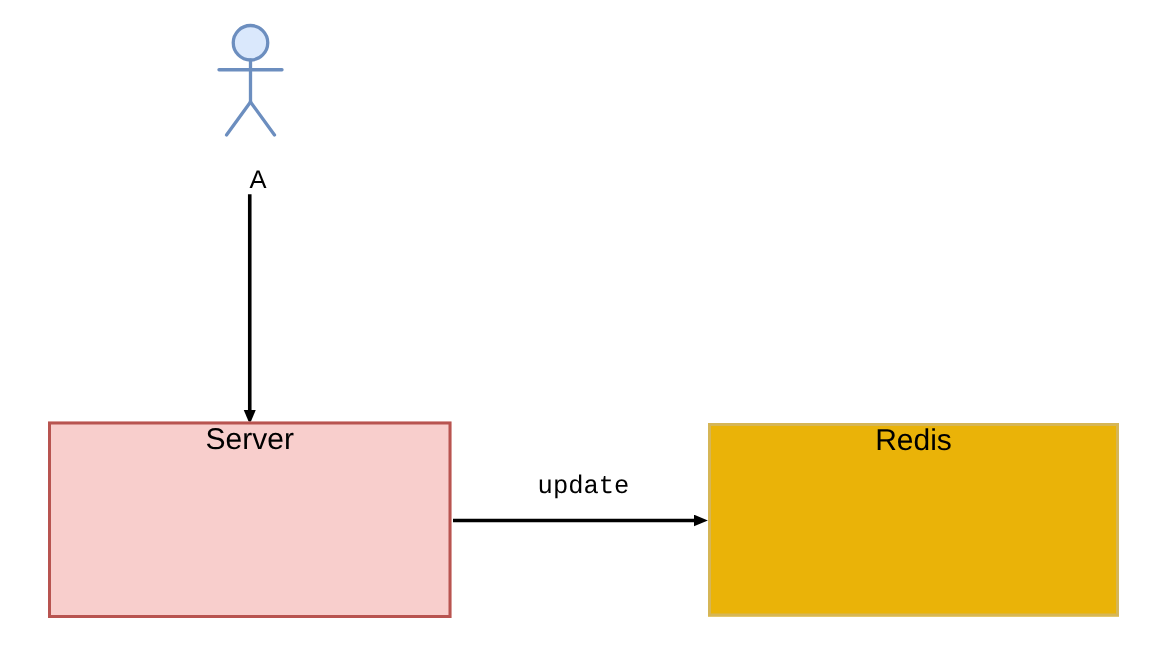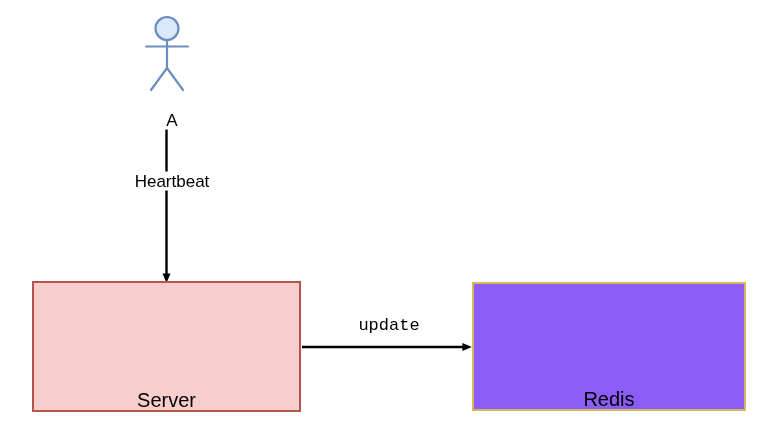--- a/index.html
+++ b/index.html
@@ -23,21 +23,21 @@
     position: absolute;
     top: 0;
     left: 0;
     width: 770px;
     height: 444px;
   }
   .node-box {
     position: absolute;
     box-sizing: border-box;
     display: flex;
-    align-items: flex-end;
+    align-items: flex-start;
     justify-content: center;
     border-style: solid;
     border-width: 2px;
   }
   .node-label {
     font-family: "Liberation Sans", sans-serif;
     font-size: 20px;
     color: #000000;
     line-height: 1;
     white-space: nowrap;
@@ -107,23 +107,22 @@
 
     <g>
       <line x1="302" y1="347" x2="467" y2="347" stroke="#000000" stroke-width="2.4" marker-end="url(#arrow-end)"></line>
     </g>
   </svg>
 
   <div class="node-box" id="node-server" style="background:#f8cecc; border-color:#b85450;">
     <span class="node-label">Server</span>
   </div>
 
-  <div class="node-box" id="node-redis" style="background:#8b5cf6; border-color:#d6b656;">
+  <div class="node-box" id="node-redis" style="background:#eab308; border-color:#d6b656;">
     <span class="node-label">Redis</span>
   </div>
 
   <div class="edge-label" id="label-actor-name">A</div>
 
-  <div class="edge-label" id="label-heartbeat">Heartbeat</div>
 
   <div class="edge-label" id="label-update">update</div>
 
 </div>
 
 </body></html>

